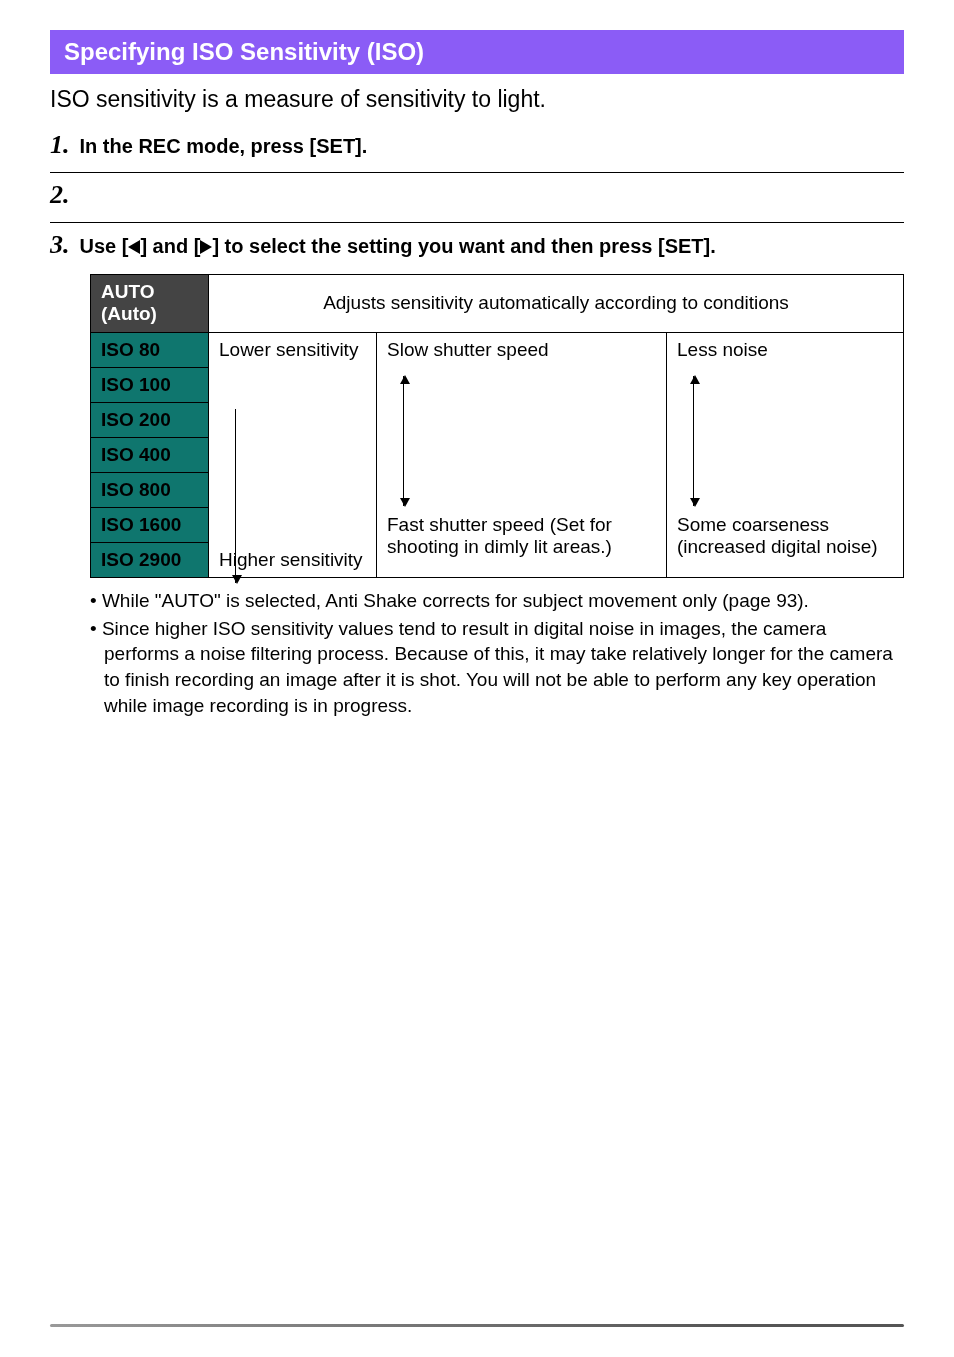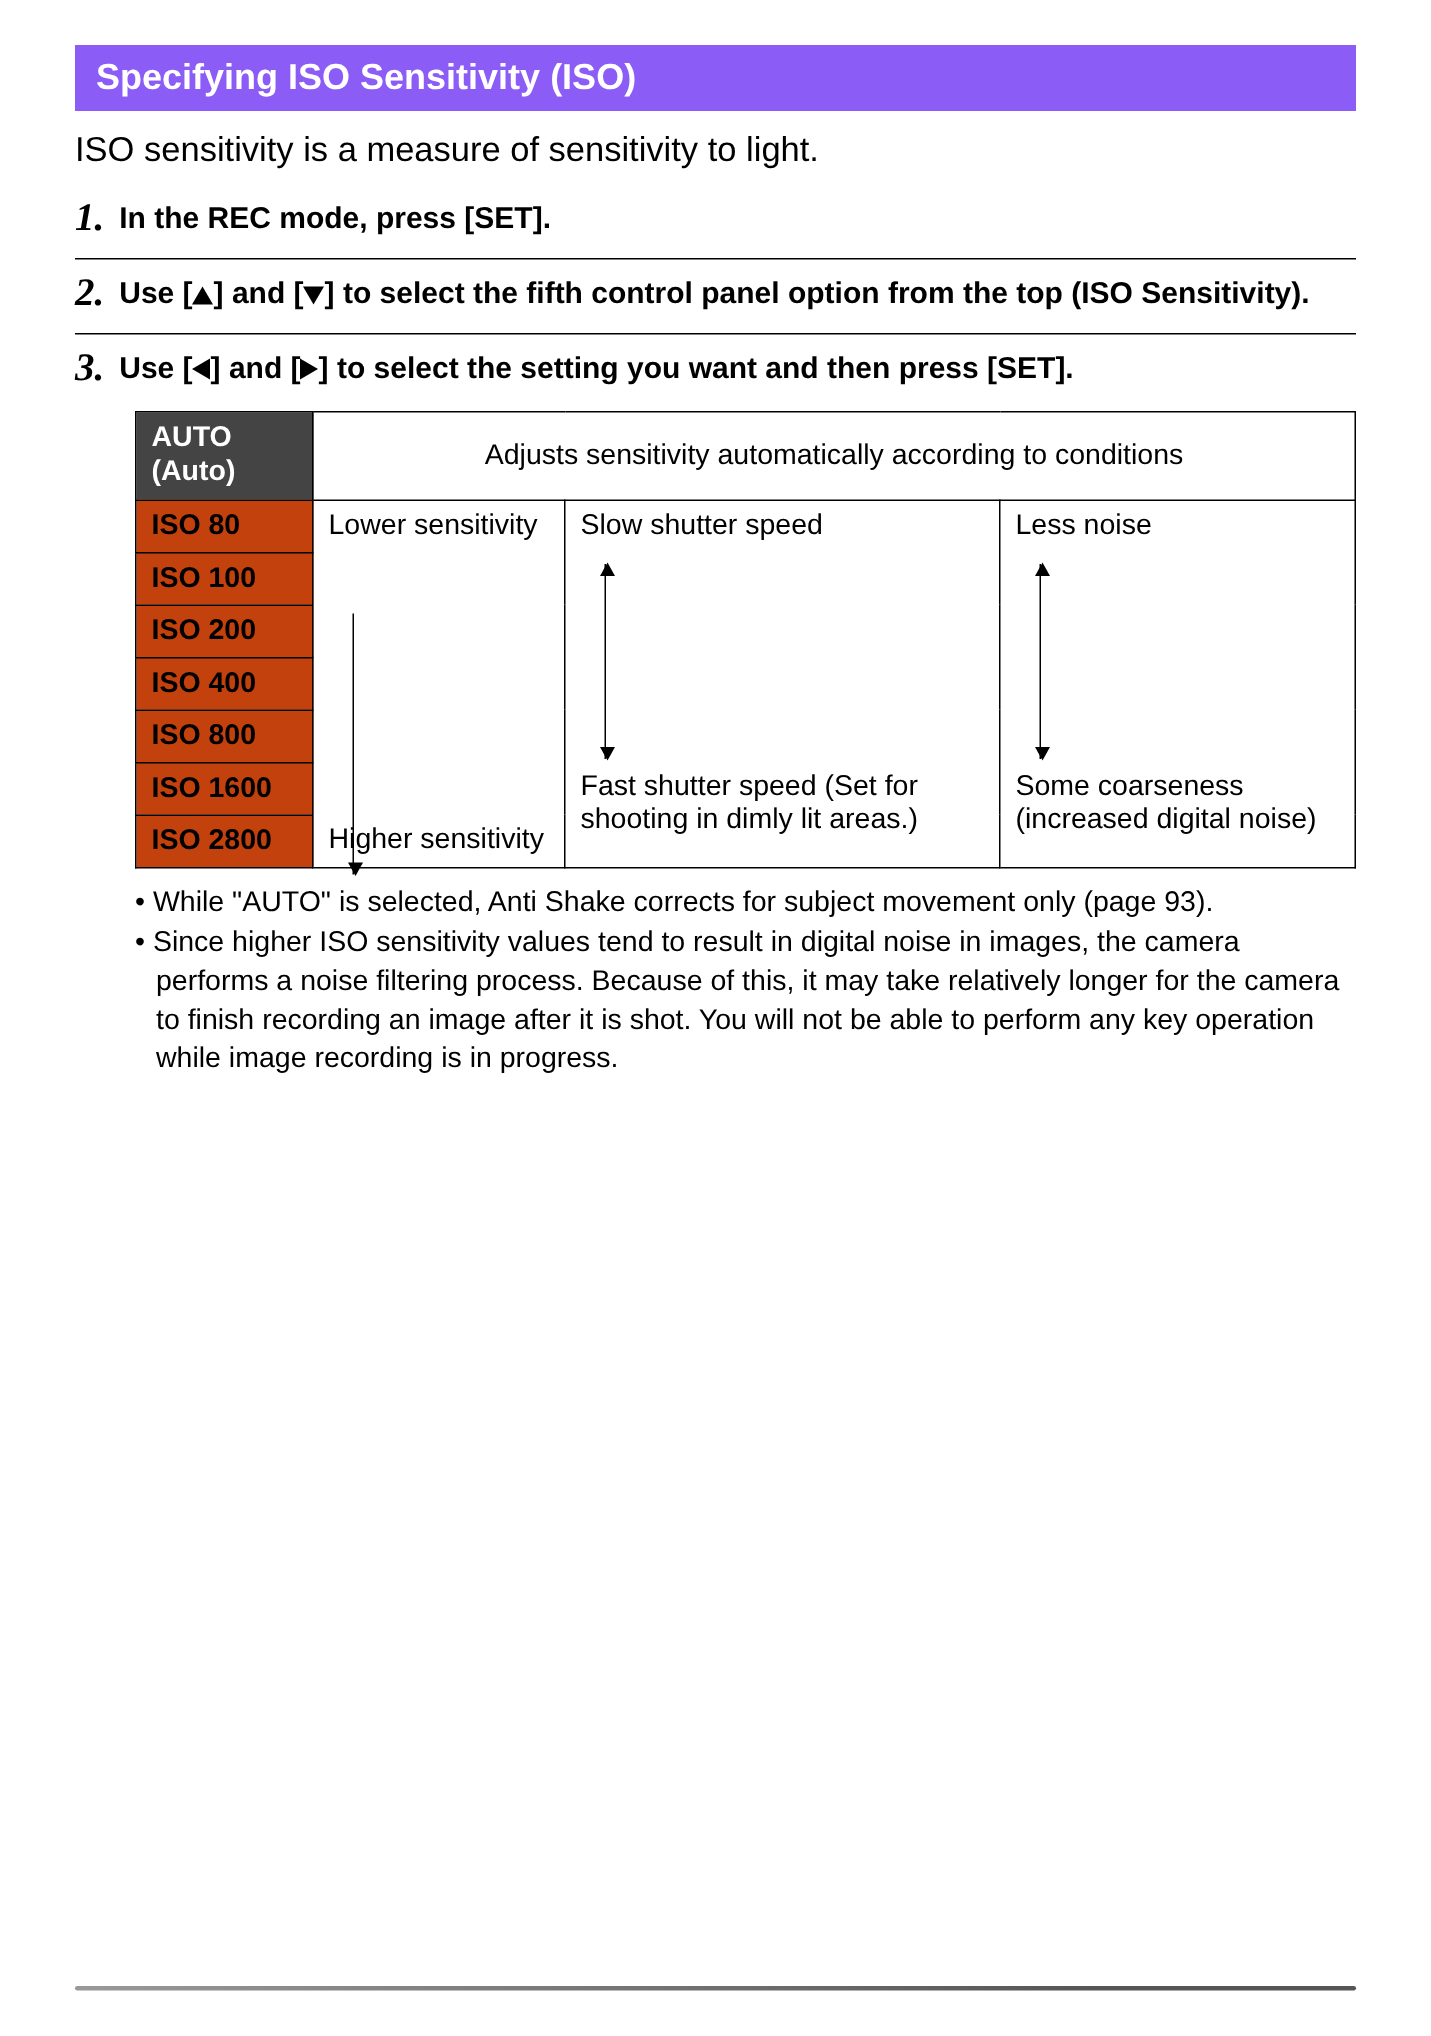--- a/index.html
+++ b/index.html
@@ -60,21 +60,21 @@
       width: 100%;
     }
     td, th {
       border: 1px solid #000;
       padding: 6px 10px;
       text-align: left;
       vertical-align: top;
       font-size: 19px;
     }
     .hdr-cell {
-      background: #c2410c;
+      background: #0f766e;
       font-weight: bold;
       width: 118px;
       vertical-align: middle;
     }
     .auto-hdr {
       color: #fff;
       background: #444;
       line-height: 1.2;
     }
     .auto-desc {
@@ -183,23 +183,20 @@
   <div class="step-row">
     <span class="step-num">1.</span>
     <span class="step-text">In the REC mode, press [SET].</span>
   </div>
 </div>
 <hr class="step-divider">
 
 <div class="step">
   <div class="step-row">
     <span class="step-num">2.</span>
-    <span class="step-text">
-      <span>Use [</span><span class="tri tri-up"></span><span>] and [</span><span class="tri tri-down"></span><span>] to select the fifth control panel option from the top (ISO Sensitivity).</span>
-    </span>
   </div>
 </div>
 <hr class="step-divider">
 
 <div class="step">
   <div class="step-row">
     <span class="step-num">3.</span>
     <span class="step-text">
       <span>Use [</span><span class="tri tri-left"></span><span>] and [</span><span class="tri tri-right"></span><span>] to select the setting you want and then press [SET].</span>
     </span>
@@ -242,21 +239,21 @@
     </tr>
     <tr>
       <td class="hdr-cell">ISO 800</td>
     </tr>
     <tr>
       <td class="hdr-cell">ISO 1600</td>
       <td rowspan="2" style="border-top:none;">Fast shutter speed (Set for shooting in dimly lit areas.)</td>
       <td rowspan="2" style="border-top:none;">Some coarseness (increased digital noise)</td>
     </tr>
     <tr>
-      <td class="hdr-cell">ISO 2800</td>
+      <td class="hdr-cell">ISO 2900</td>
       <td style="border-top:none;">Higher sensitivity</td>
     </tr>
   </tbody>
     </table>
 </div>
 
 <ul class="bullets">
   <li>While "AUTO" is selected, Anti Shake corrects for subject movement only (page 93).</li>
   <li>Since higher ISO sensitivity values tend to result in digital noise in images, the camera performs a noise filtering process. Because of this, it may take relatively longer for the camera to finish recording an image after it is shot. You will not be able to perform any key operation while image recording is in progress.</li>
 </ul>

